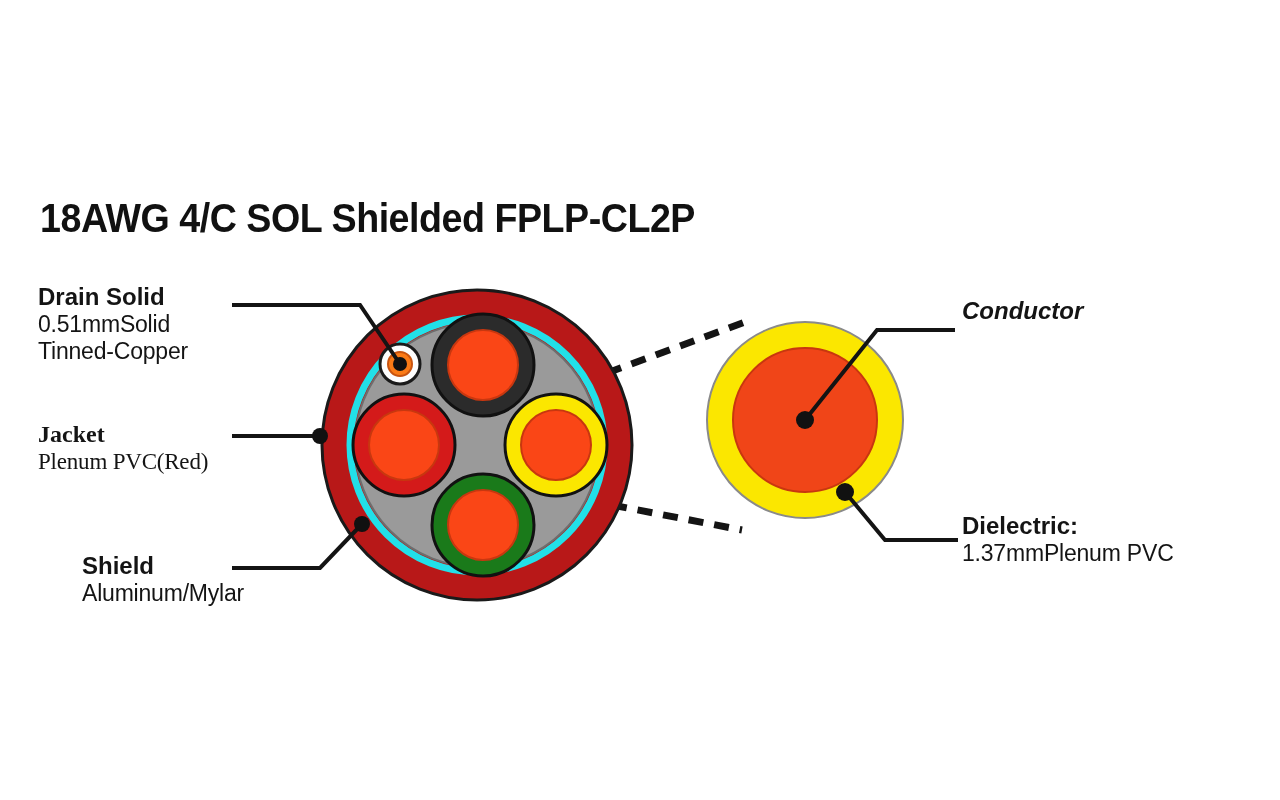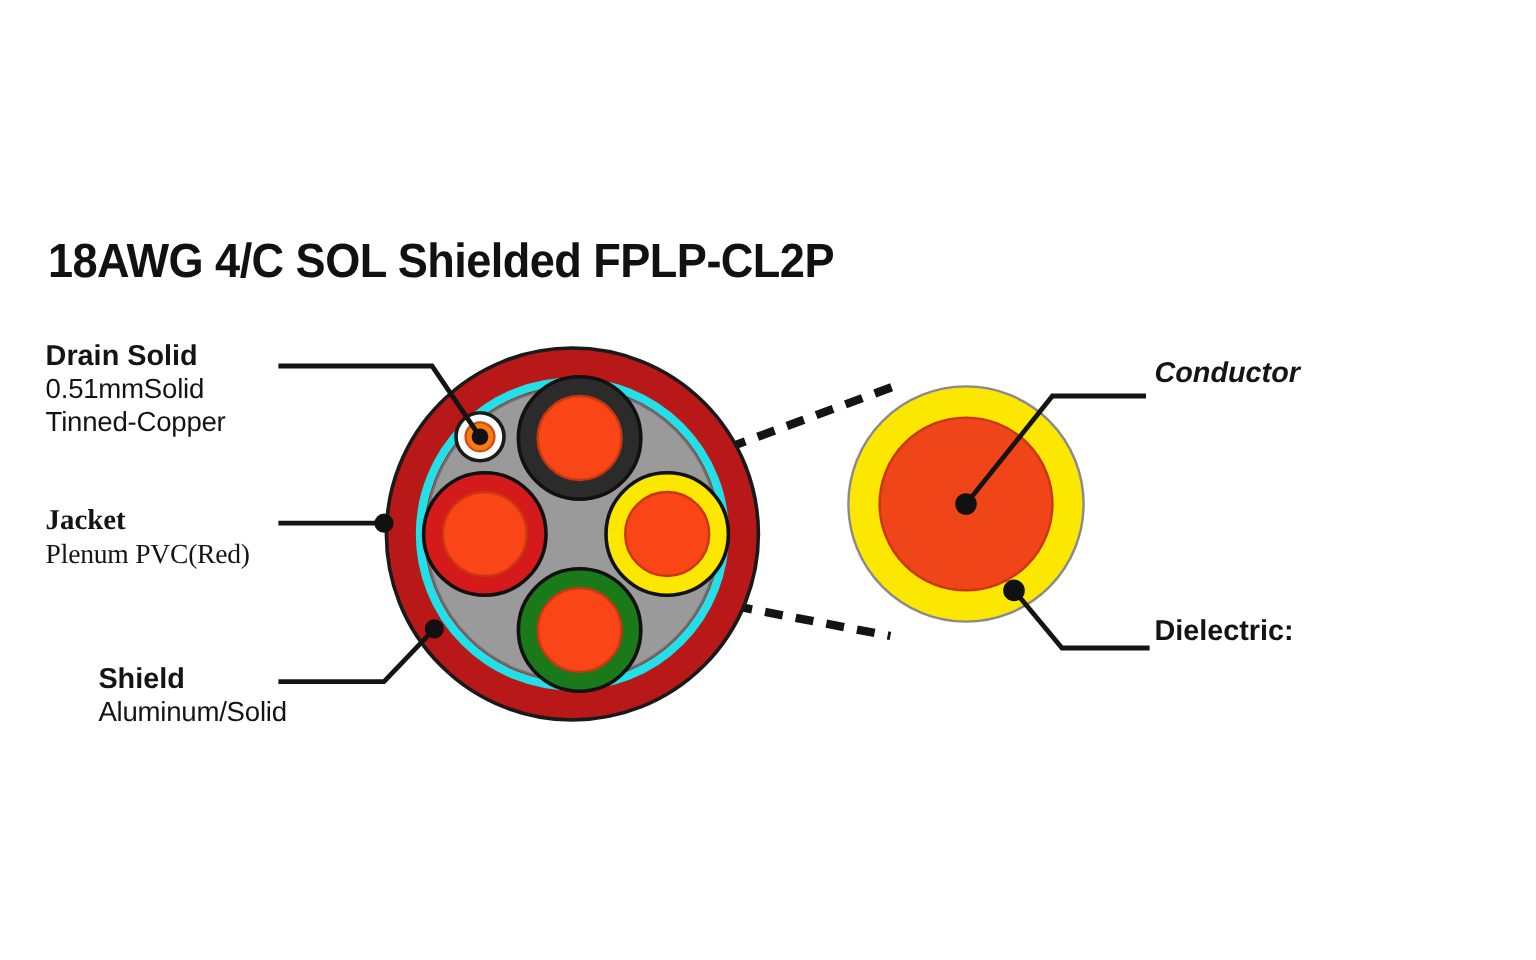--- a/index.html
+++ b/index.html
@@ -146,24 +146,25 @@
     <div class="ln">Tinned-Copper</div>
   </div>
 
   <div class="callout left" id="callout-jacket">
     <div class="hd">Jacket</div>
     <div class="ln">Plenum PVC(Red)</div>
   </div>
 
   <div class="callout left" id="callout-shield">
     <div class="hd">Shield</div>
-    <div class="ln">Aluminum/Solid</div>
+    <div class="ln">Aluminum/Mylar</div>
   </div>
 
   <div class="callout right" id="callout-conductor">
     <div class="hd">Conductor</div>
   </div>
 
   <div class="callout right" id="callout-dielectric">
     <div class="hd">Dielectric:</div>
+    <div class="ln">1.37mmPlenum PVC</div>
   </div>
 
 </div>
 
 </body></html>

